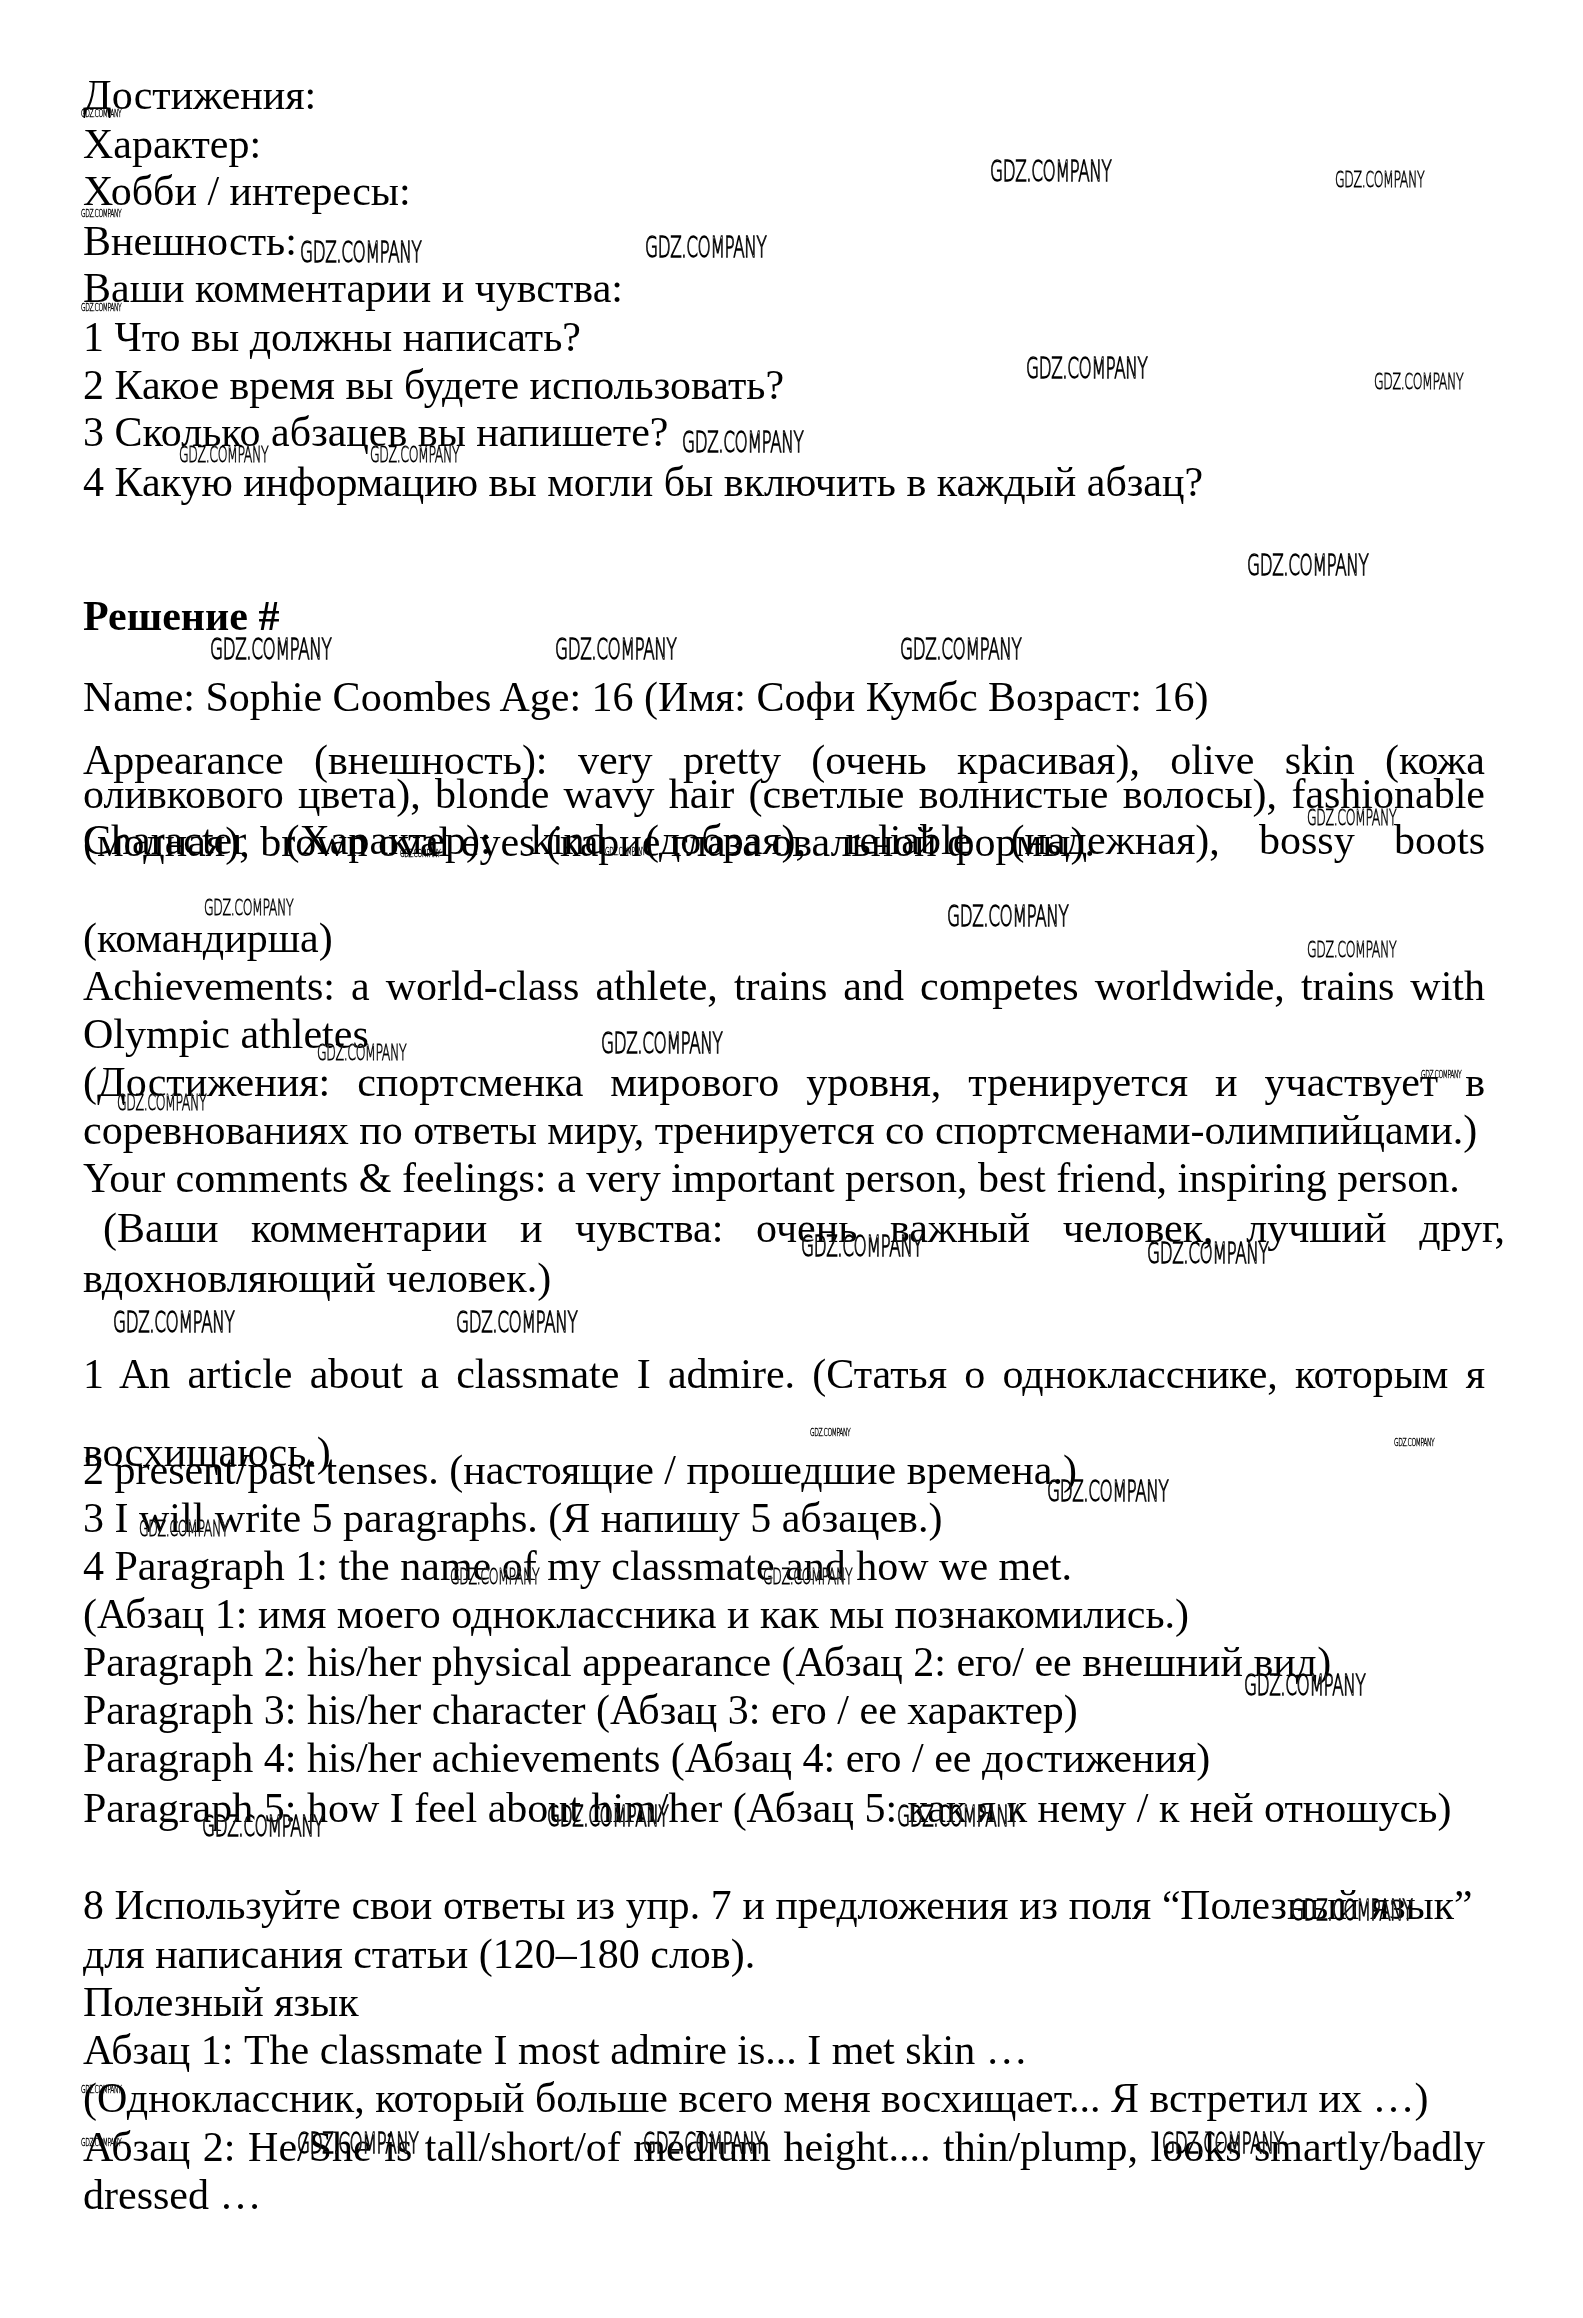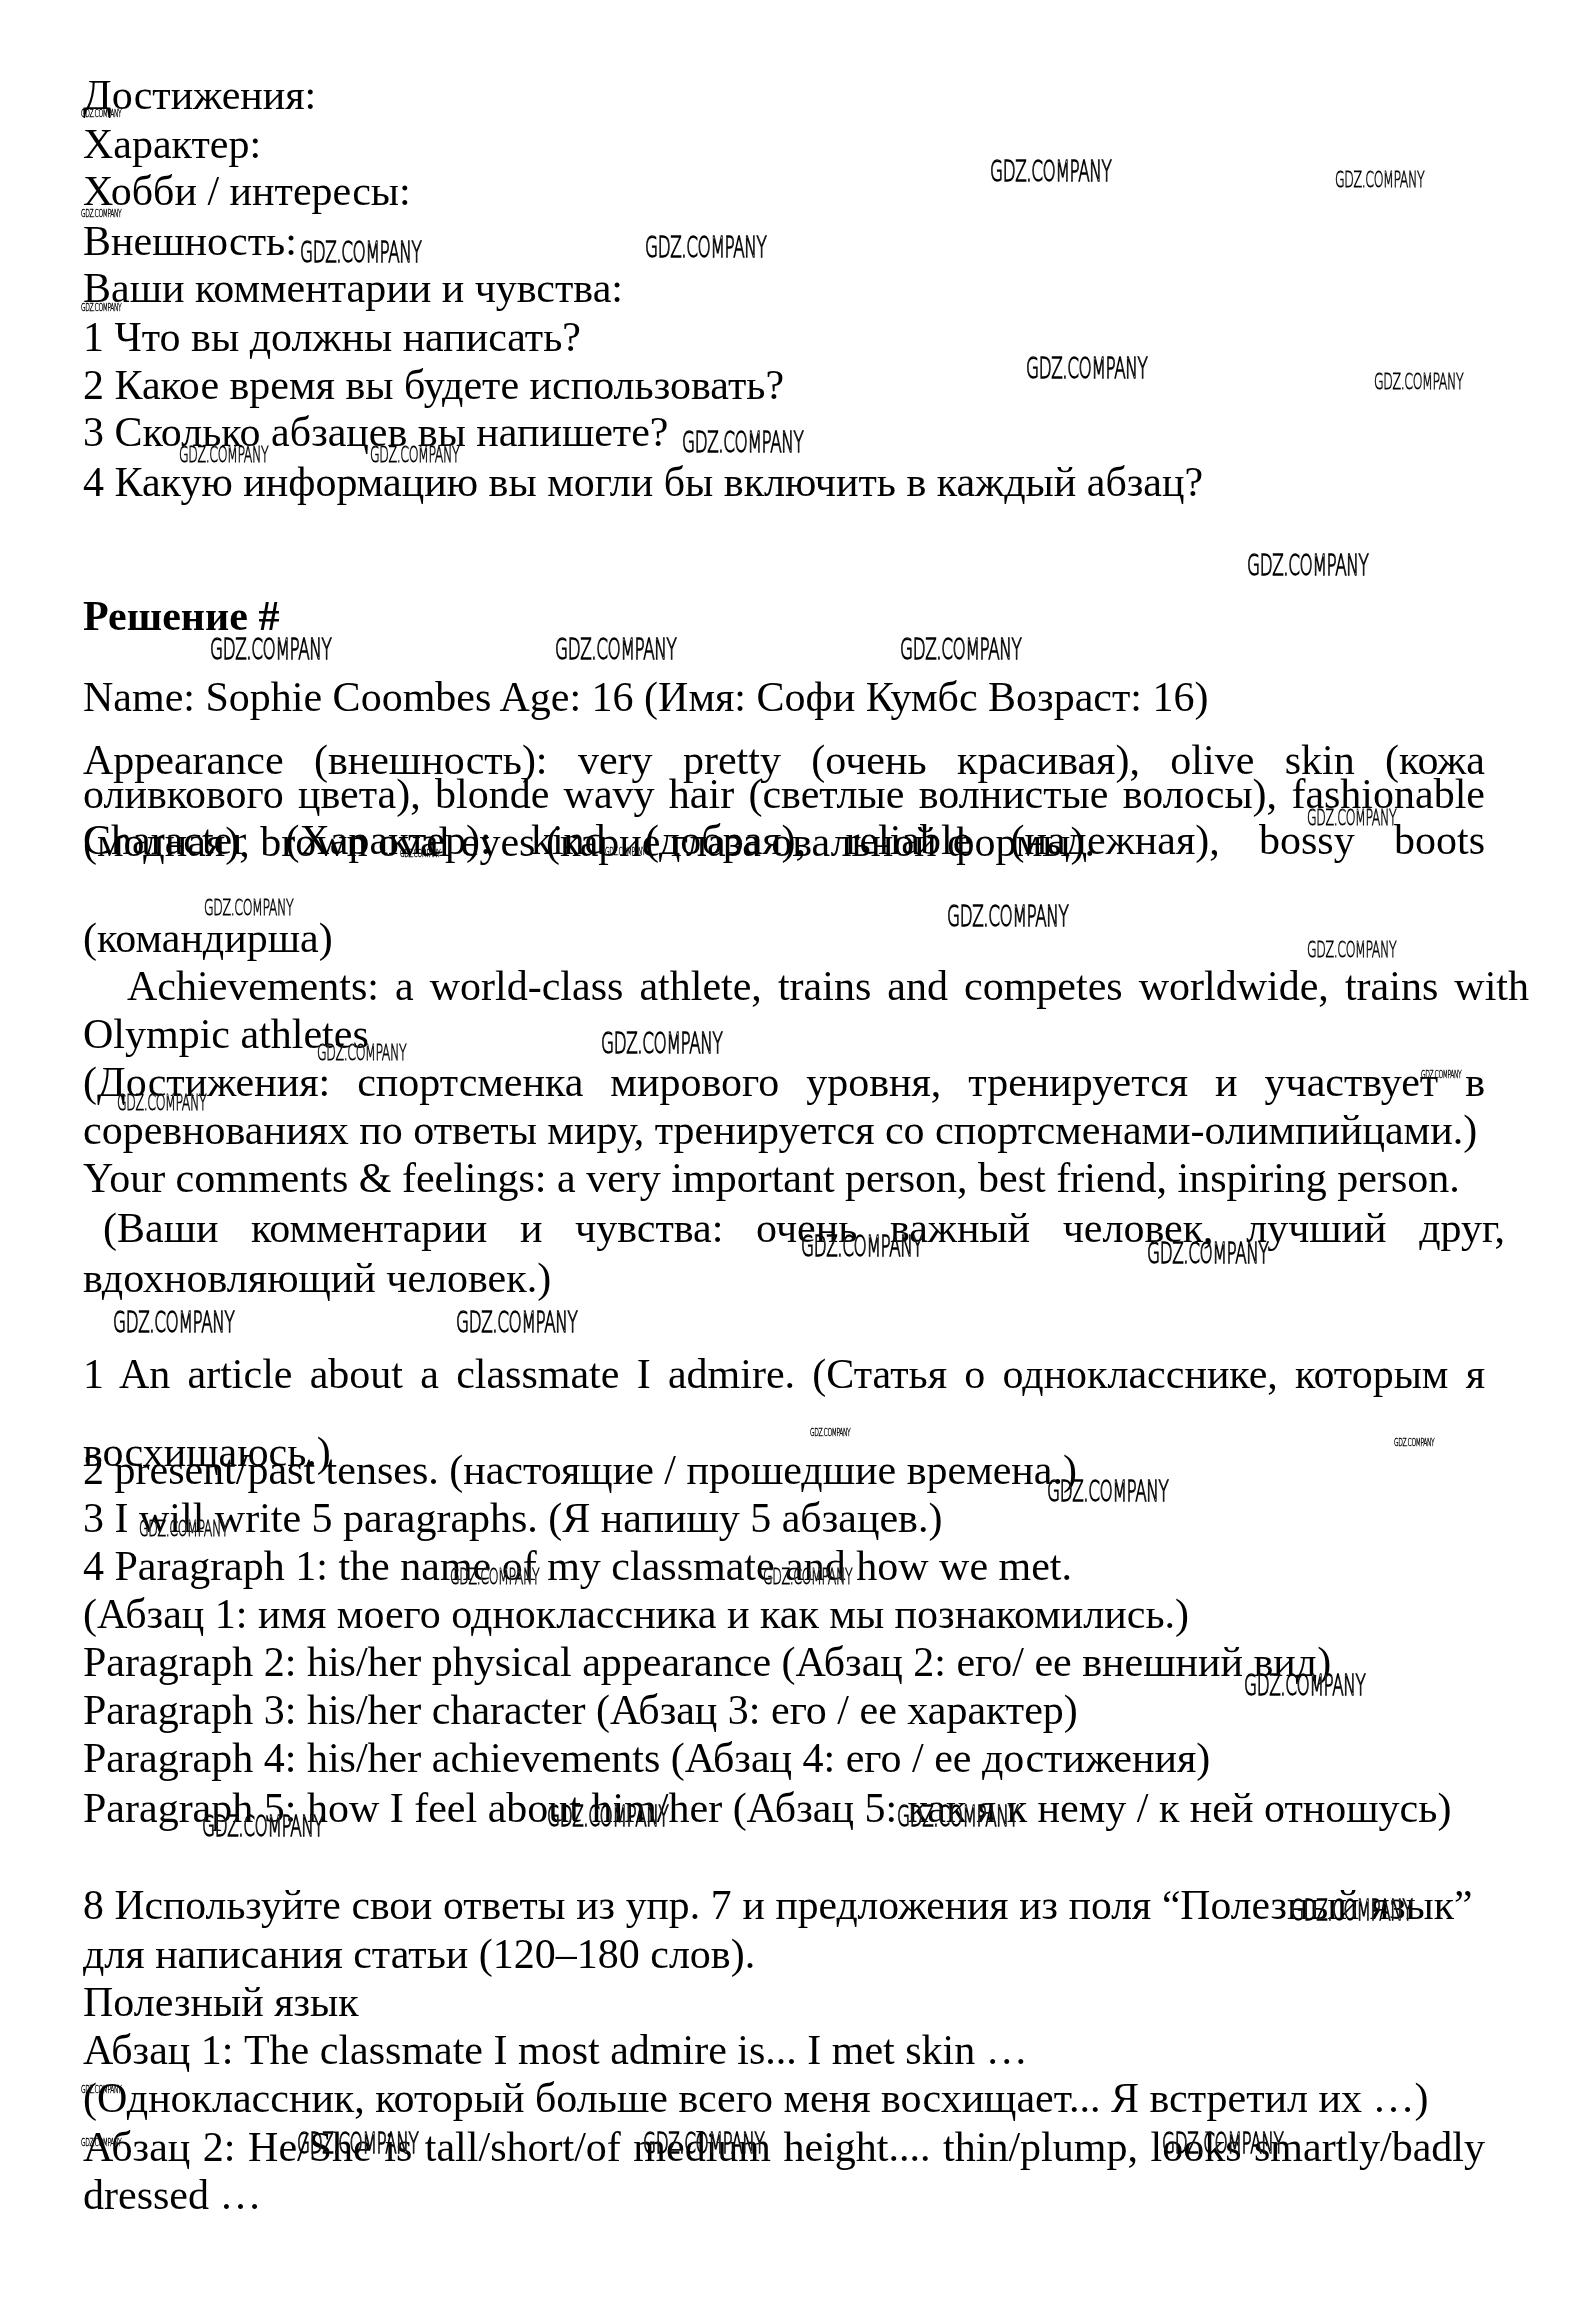--- a/index.html
+++ b/index.html
@@ -57,21 +57,21 @@
 
   <div class="line bold" style="top:592px">Решение #</div>
 
   <div>
     <div class="line" style="top:673px">Name: Sophie Coombes Age: 16 (Имя: Софи Кумбс Возраст: 16)</div>
     <div class="line just" style="top: 736px; white-space: normal;">Appearance (внешность): very pretty (очень красивая), olive skin (кожа</div>
     <div class="line just" style="top: 770px; white-space: normal;">оливкового цвета), blonde wavy hair (светлые волнистые волосы), fashionable</div>
     <div class="line" style="top:818px">(модная), brown oval eyes (карие глаза овальной формы).</div>
     <div class="line just" style="top: 816px; white-space: normal;">Character (Характер): kind (добрая), reliable (надежная), bossy boots</div>
     <div class="line" style="top:914px">(командирша)</div>
-    <div class="line just" style="top: 962px; white-space: normal; margin-left: 44px;">Achievements: a world-class athlete, trains and competes worldwide, trains with</div>
+    <div class="line just" style="top: 962px; white-space: normal;">Achievements: a world-class athlete, trains and competes worldwide, trains with</div>
     <div class="line" style="top:1010px">Olympic athletes</div>
     <div class="line just" style="top: 1058px; white-space: normal;">(Достижения: спортсменка мирового уровня, тренируется и участвует в</div>
     <div class="line" style="top:1106px">соревнованиях по ответы миру, тренируется со спортсменами-олимпийцами.)</div>
     <div class="line" style="top:1154px">Your comments &amp; feelings: a very important person, best friend, inspiring person.</div>
     <div class="line just" style="top: 1204px; white-space: normal; margin-left: 20px;">(Ваши комментарии и чувства: очень важный человек, лучший друг,</div>
     <div class="line" style="top:1254px">вдохновляющий человек.)</div>
   </div>
 
   <div>
     <div class="line just" style="top: 1350px; white-space: normal;">1 An article about a classmate I admire. (Статья о однокласснике, которым я</div>

